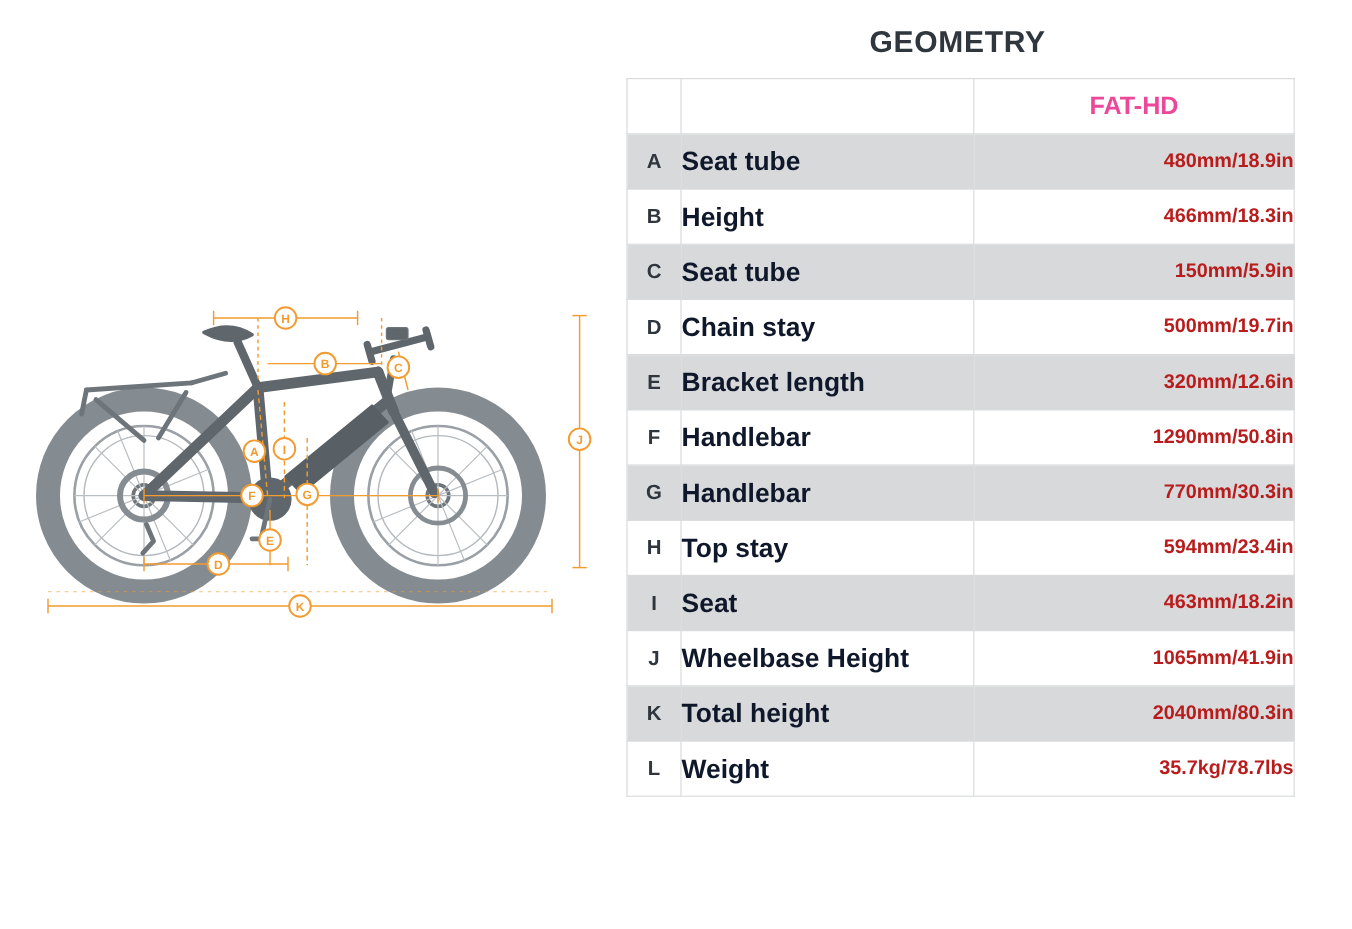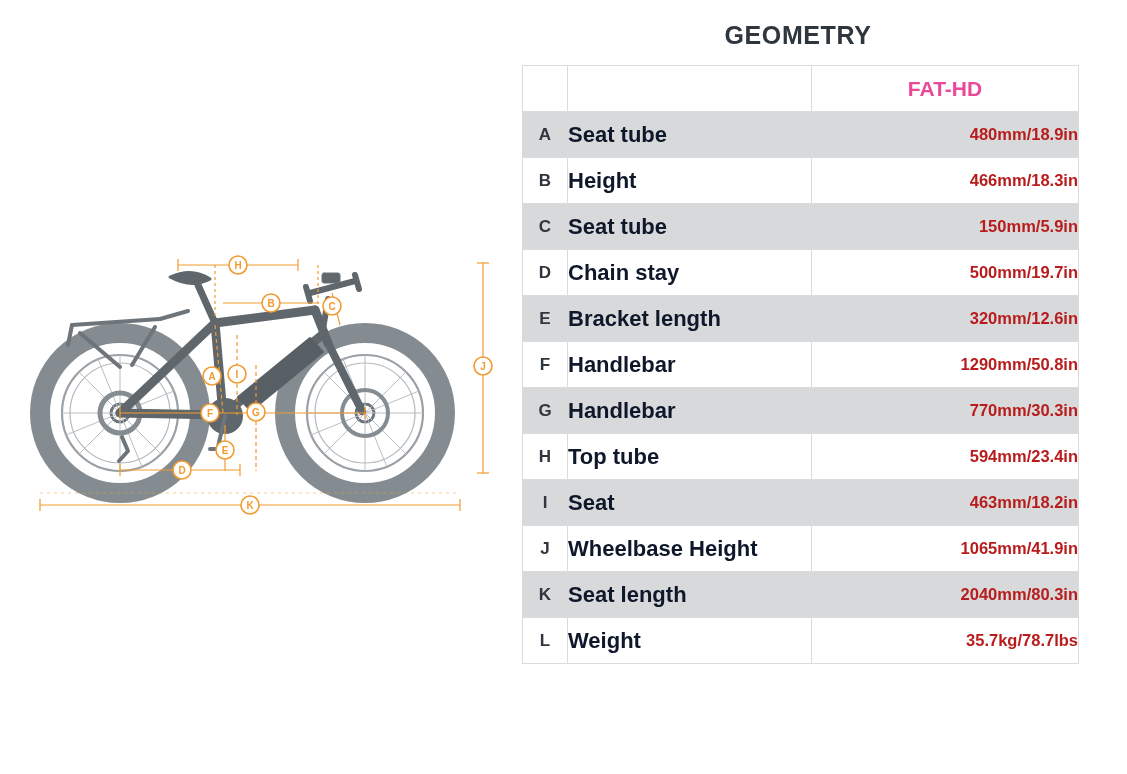--- a/index.html
+++ b/index.html
@@ -303,36 +303,36 @@
         <td class="col-name">Handlebar</td>
         <td class="col-val">1290mm/50.8in</td>
       </tr>
       <tr class="shaded">
         <td class="col-key">G</td>
         <td class="col-name">Handlebar</td>
         <td class="col-val">770mm/30.3in</td>
       </tr>
       <tr class="plain">
         <td class="col-key">H</td>
-        <td class="col-name">Top tube</td>
+        <td class="col-name">Top stay</td>
         <td class="col-val">594mm/23.4in</td>
       </tr>
       <tr class="shaded">
         <td class="col-key">I</td>
         <td class="col-name">Seat</td>
         <td class="col-val">463mm/18.2in</td>
       </tr>
       <tr class="plain">
         <td class="col-key">J</td>
         <td class="col-name">Wheelbase Height</td>
         <td class="col-val">1065mm/41.9in</td>
       </tr>
       <tr class="shaded">
         <td class="col-key">K</td>
-        <td class="col-name">Seat length</td>
+        <td class="col-name">Total height</td>
         <td class="col-val">2040mm/80.3in</td>
       </tr>
       <tr class="plain">
         <td class="col-key">L</td>
         <td class="col-name">Weight</td>
         <td class="col-val">35.7kg/78.7lbs</td>
       </tr>
     </tbody>
   </table>
 </div>

